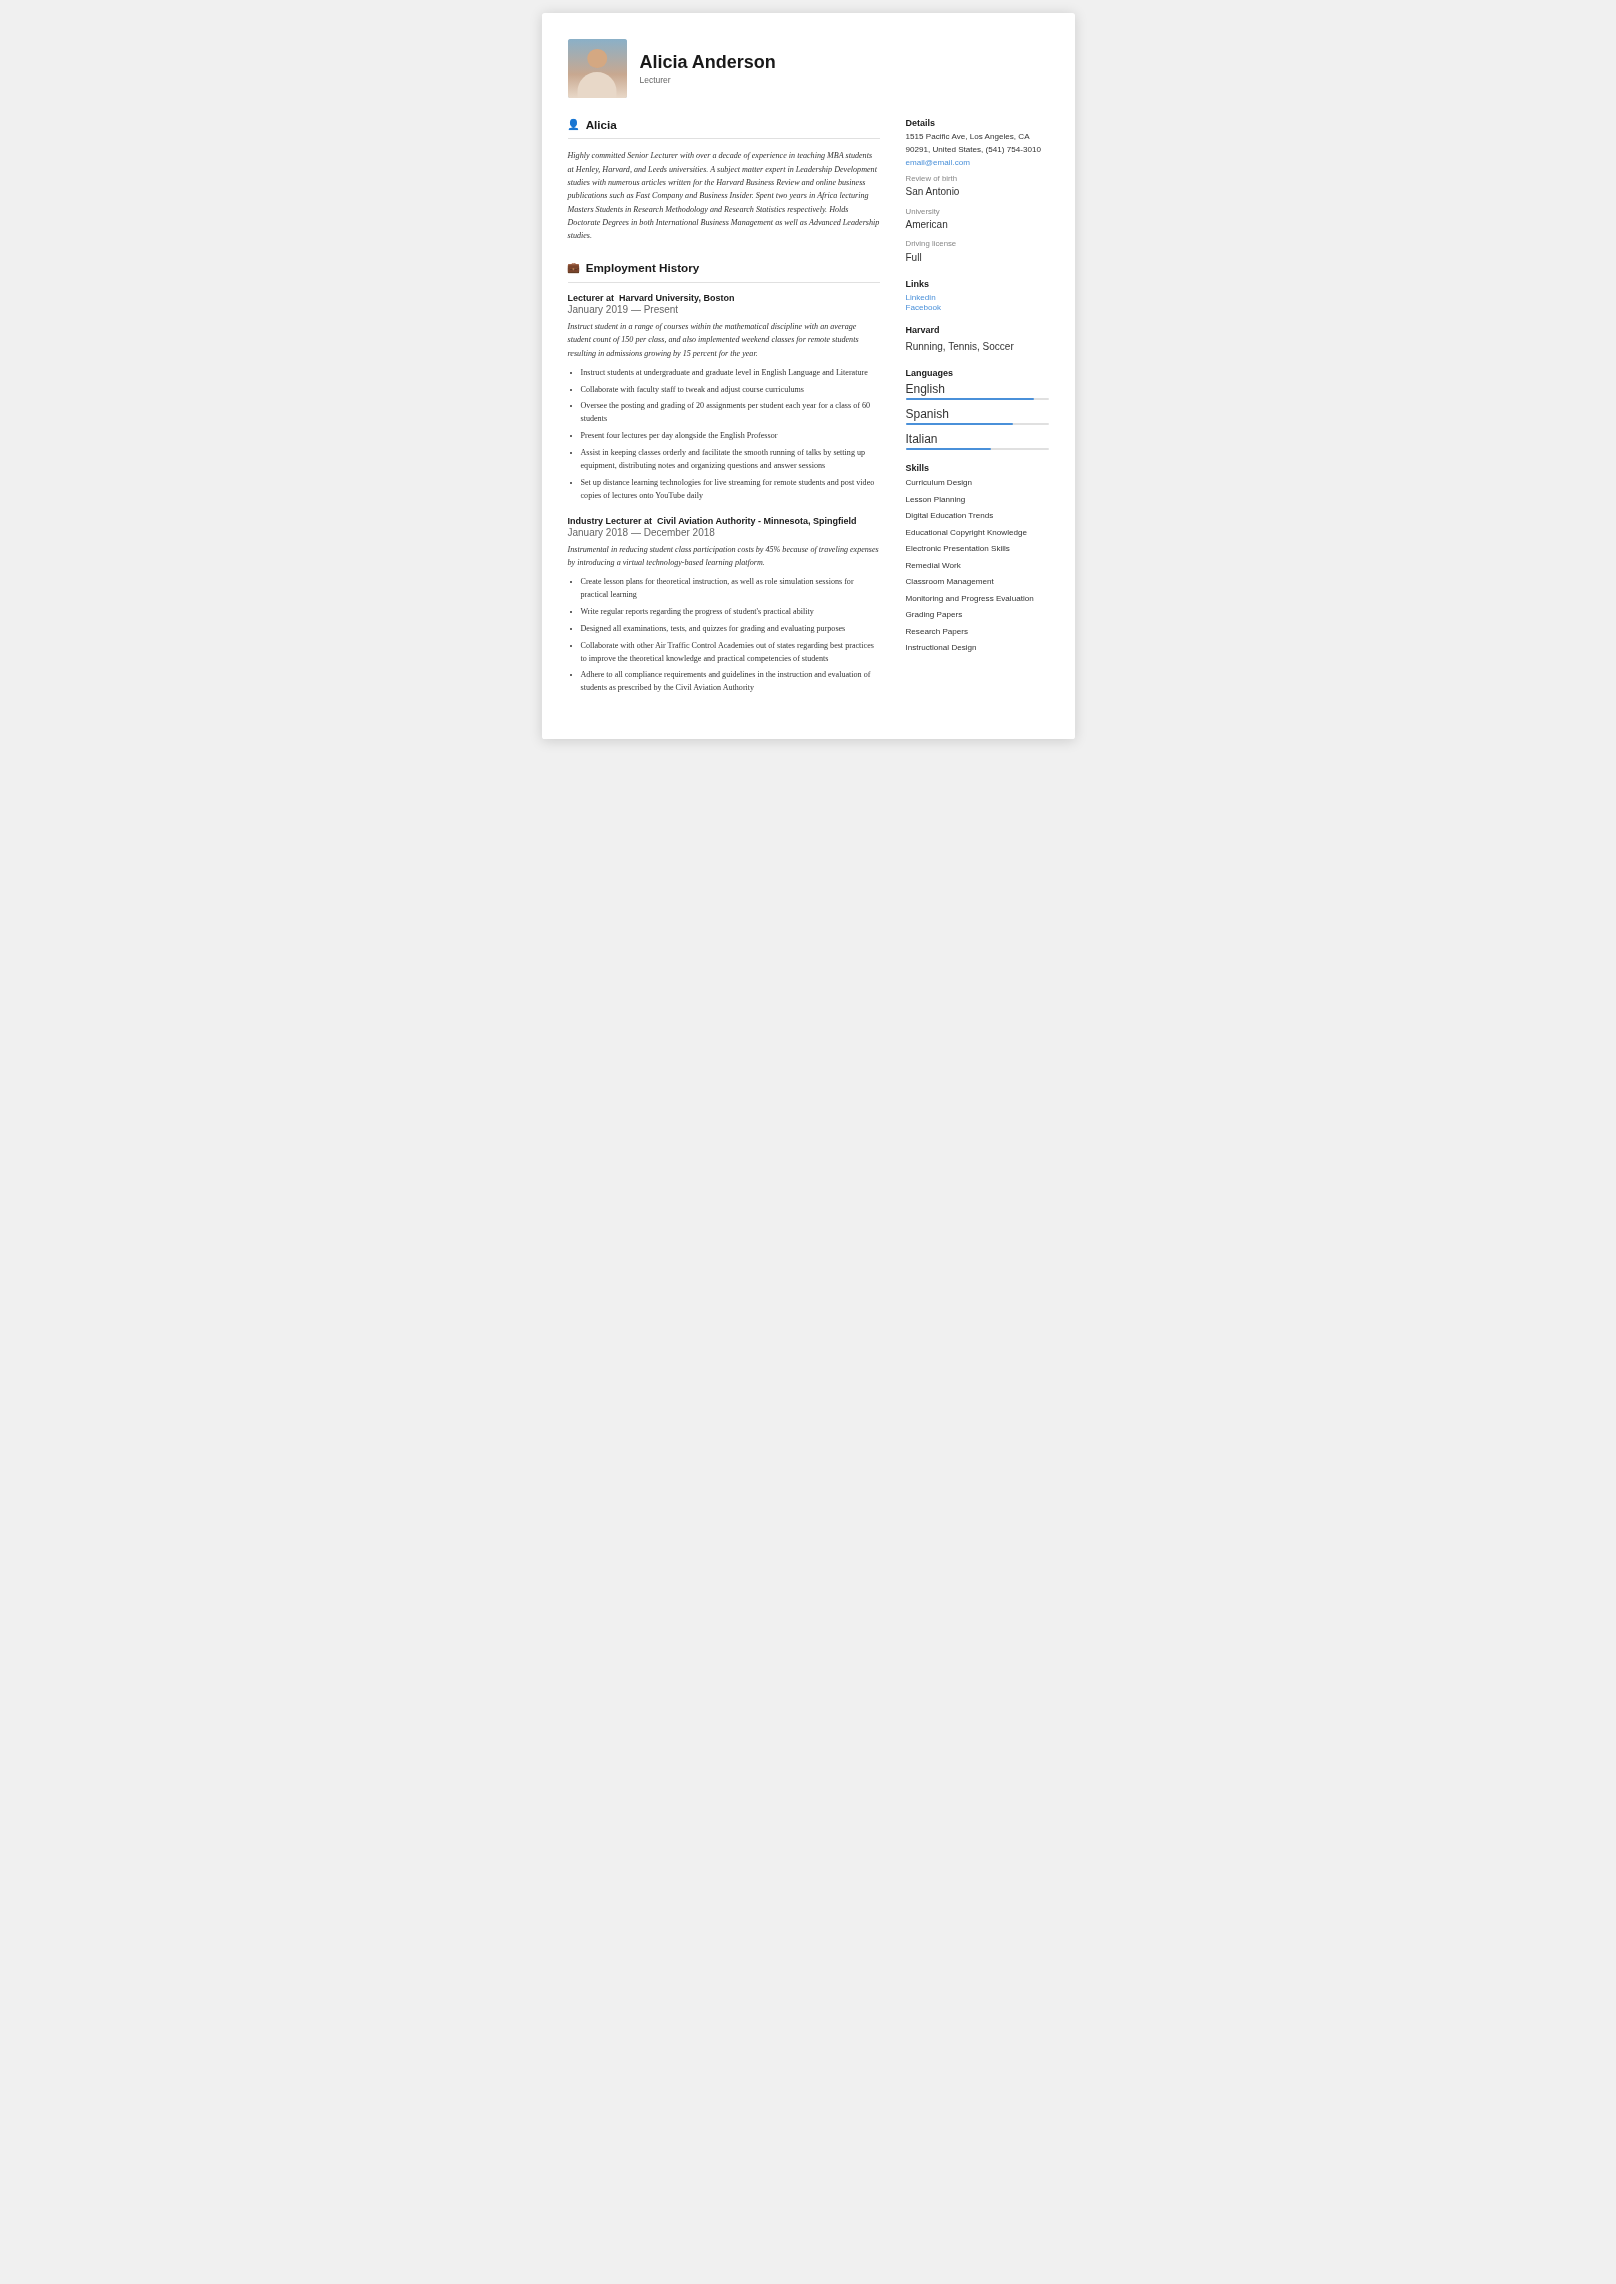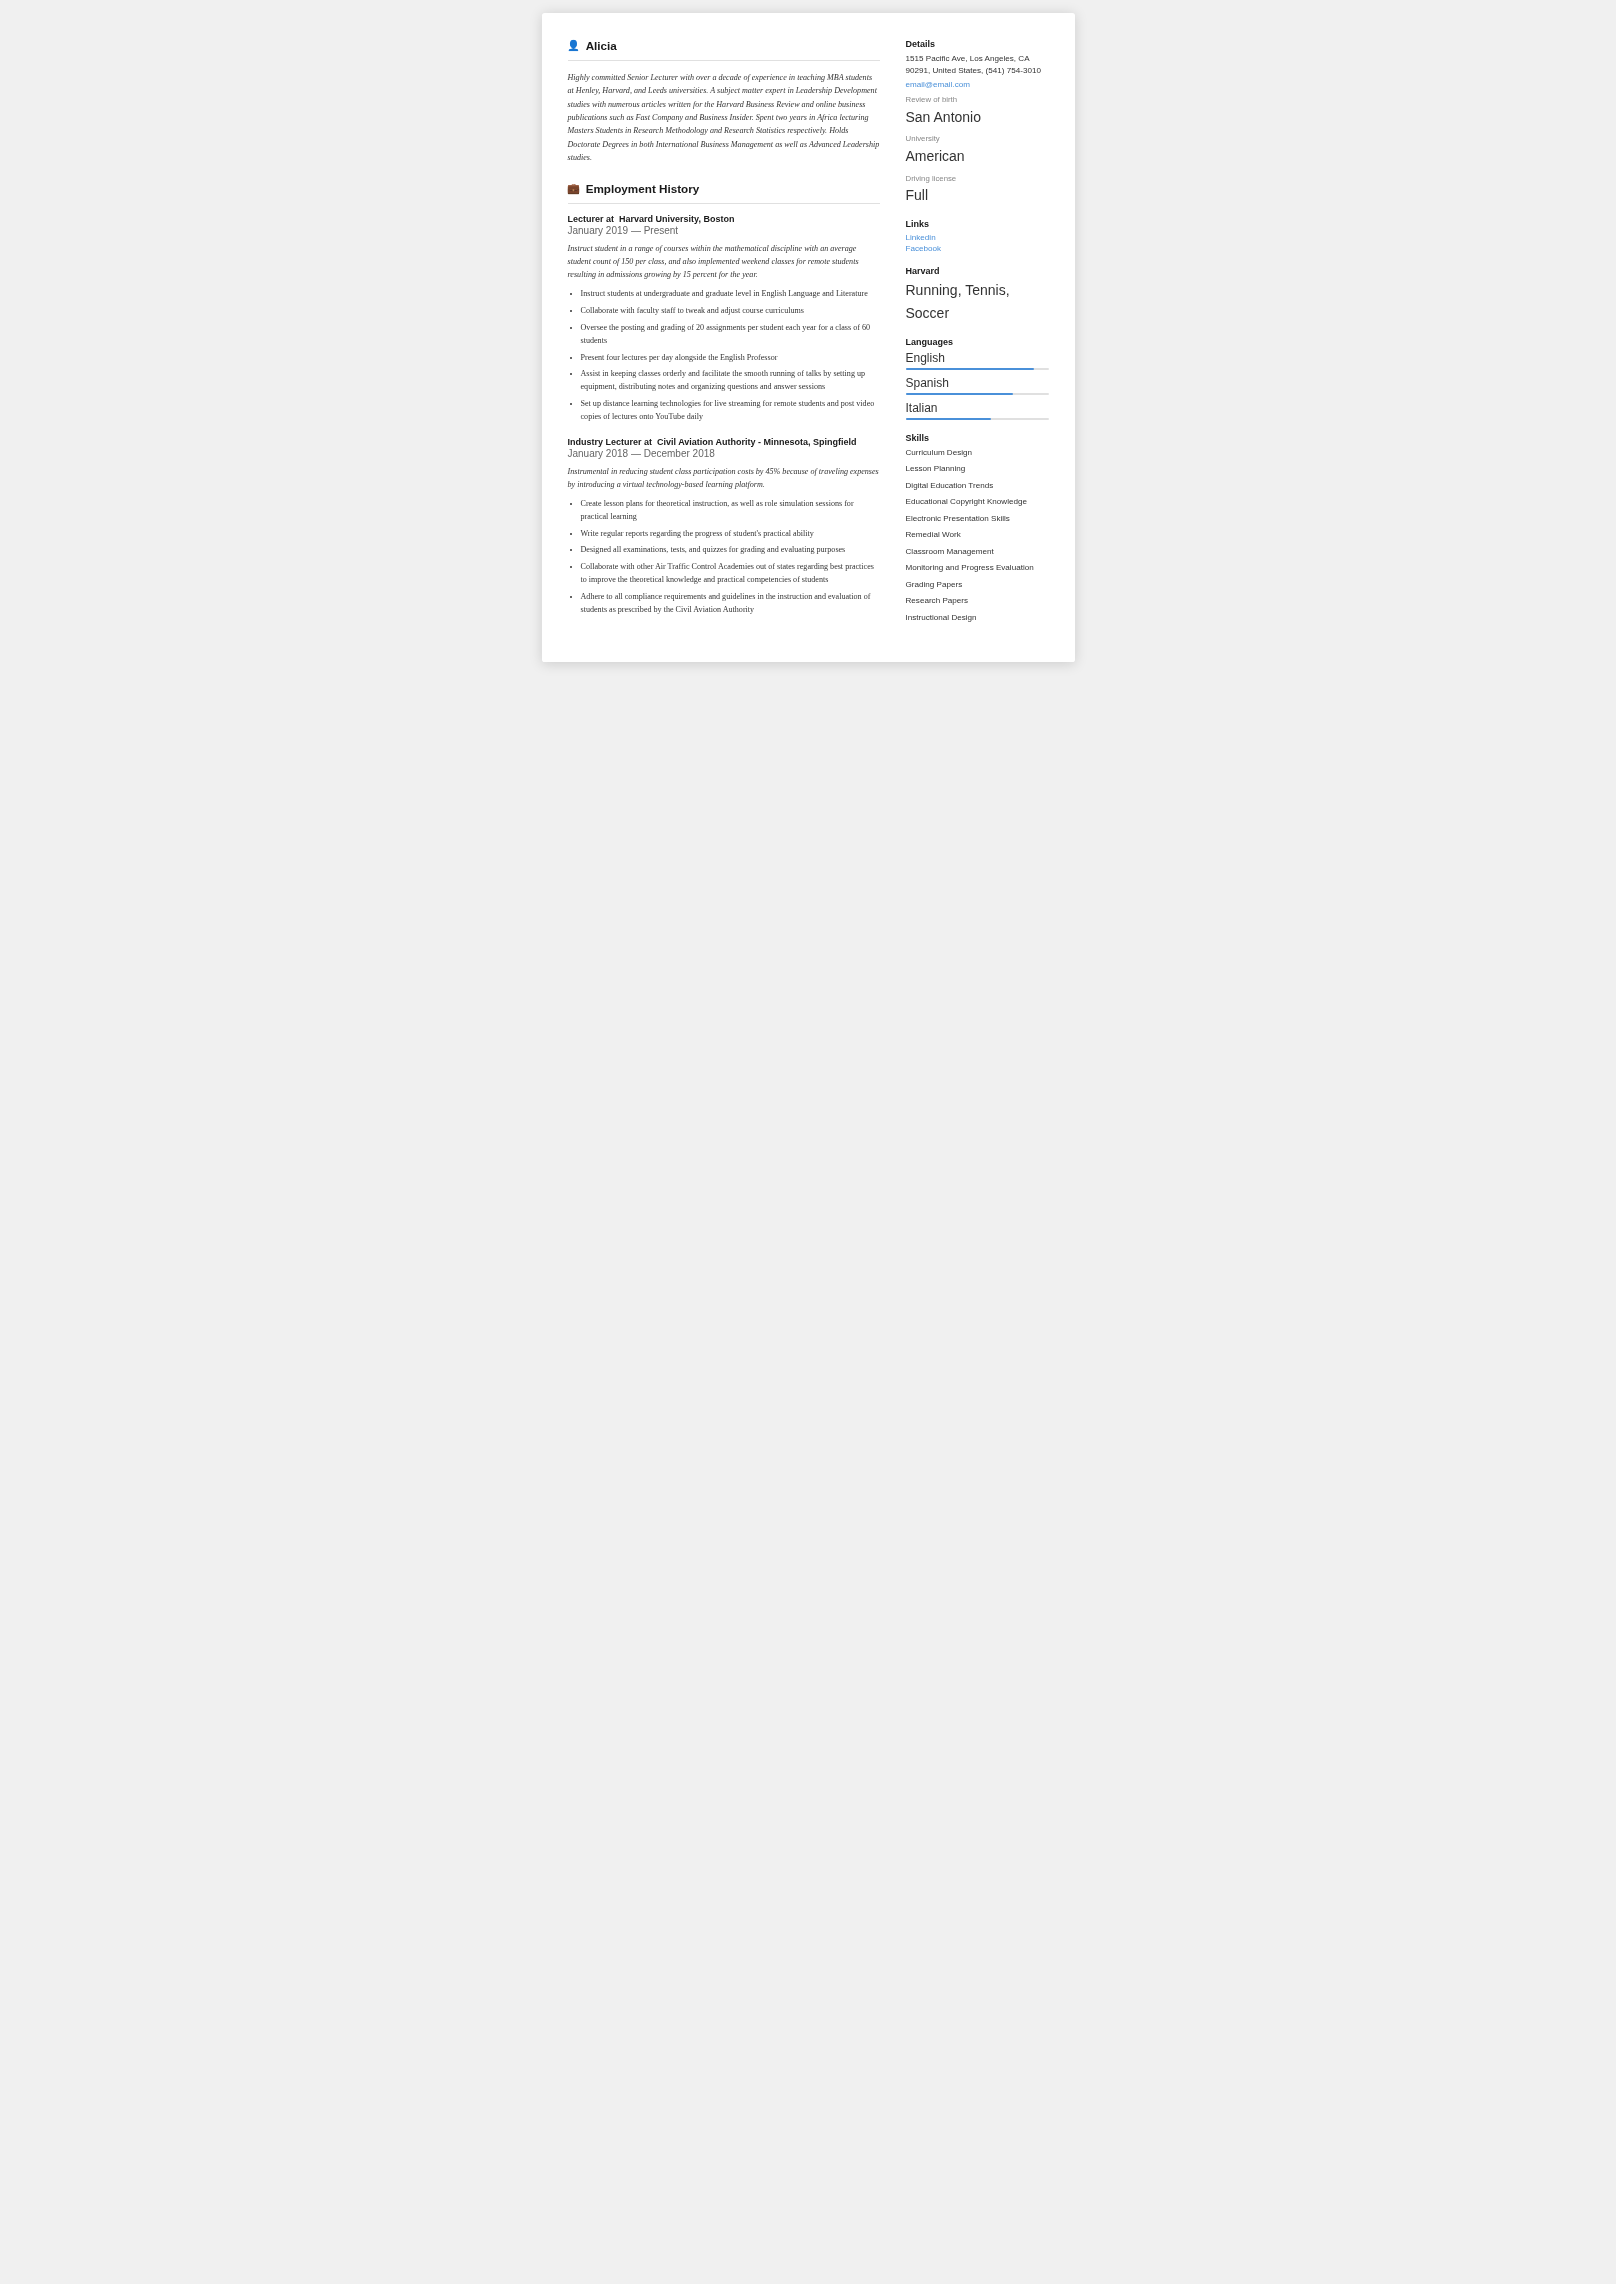--- a/index.html
+++ b/index.html
@@ -148,21 +148,21 @@
       margin-bottom: 13px;
     }
     .right-section-title {
       font-size: 9px;
       font-weight: bold;
       color: #1a1a1a;
       font-family: Arial, sans-serif;
       margin-bottom: 3.9px;
     }
     .right-text {
-      font-size: 14px;
+      font-size: 10px;
       color: #333;
       line-height: 1.6;
       font-family: Arial, sans-serif;
     }
     .right-link {
       font-size: 8.1px;
       color: #4a90d9;
       font-family: Arial, sans-serif;
       display: block;
       text-decoration: none;
@@ -215,20 +215,29 @@
       font-family: Arial, sans-serif;
       margin-bottom: 1.3px;
       margin-top: 6.5px;
     }
   </style>
 </head>
 <body>
 
 <div class="resume-card">
 
+  <div class="header-section">
+    <div class="avatar">
+      <div class="avatar-img"></div>
+    </div>
+    <div class="header-text">
+      <h1>Alicia Anderson</h1>
+      <div class="subtitle">Lecturer</div>
+    </div>
+  </div>
 
   <div class="main-content">
 
     <div class="left-column">
 
       <div class="section">
         <div class="section-title">
           <span class="icon">👤</span>
           <span>Alicia</span>
         </div>

